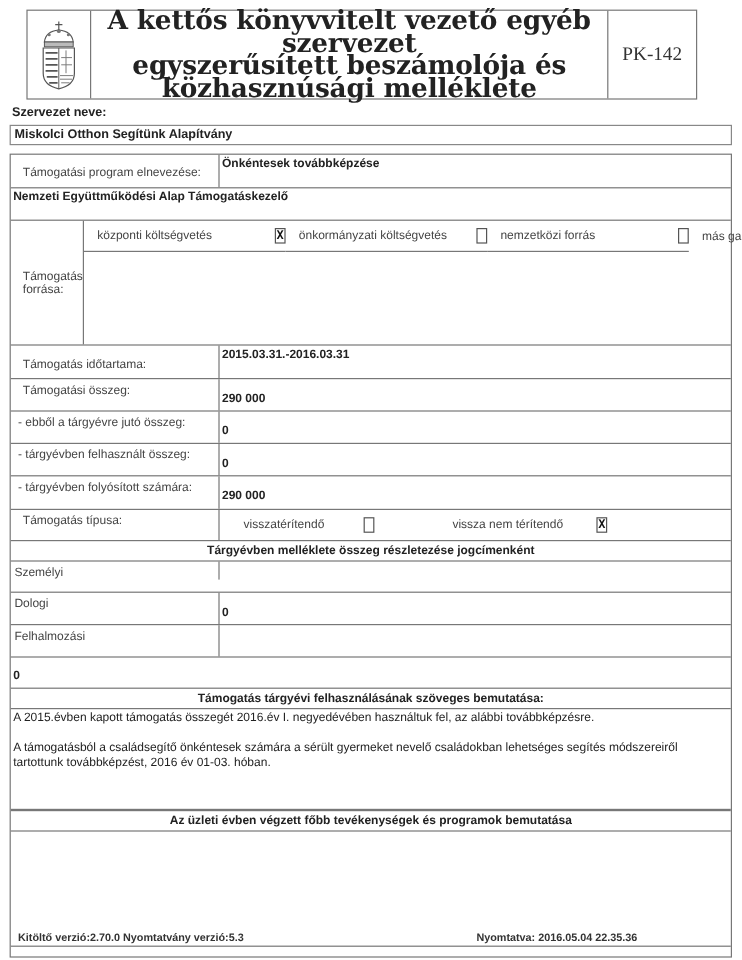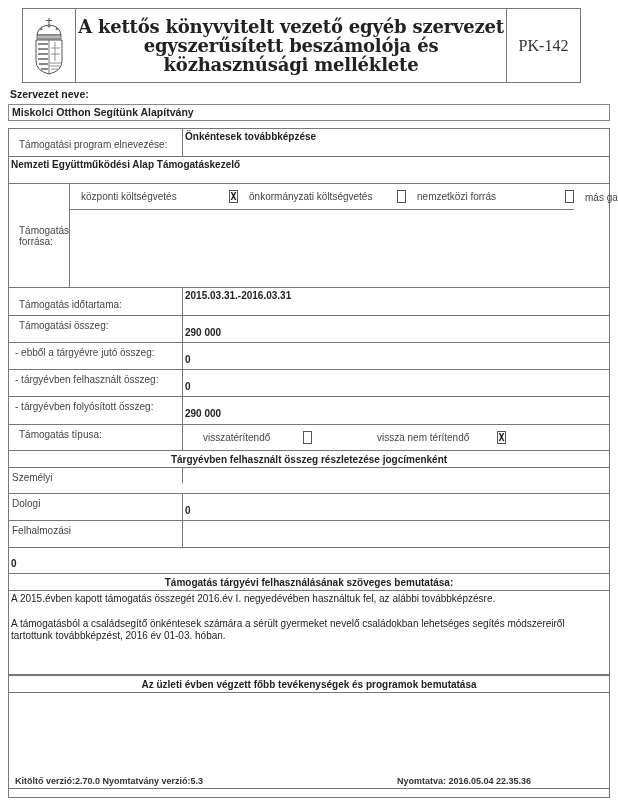--- a/index.html
+++ b/index.html
@@ -2,21 +2,21 @@
 <html><head>
 <meta charset="utf-8">
 <style>
   * { box-sizing: border-box; margin: 0; padding: 0; }
   html, body { width: 618px; height: 800px; background: #ffffff; overflow: hidden; }
   body { position: relative; font-family: "Liberation Sans", "DejaVu Sans", sans-serif; color: #222; }
 
   
   .hdr { position: absolute; left: 22px; top: 8px; width: 559px; height: 75px; border: 1px solid #777; display: flex; }
   .hdr-logo { width: 53px; border-right: 1px solid #777; display: flex; align-items: center; justify-content: center; }
-  .hdr-title { flex: 1; border-right: 1px solid #777; display: flex; flex-direction: column; align-items: center; justify-content: center; font-family: "DejaVu Serif", "Liberation Serif", serif; font-weight: bold; font-size: 18px; line-height: 19px; color: #222; text-align: center; letter-spacing: -0.2px; }
+  .hdr-title { flex: 1; border-right: 1px solid #777; display: flex; flex-direction: column; align-items: center; justify-content: center; font-family: "DejaVu Serif", "Liberation Serif", serif; font-weight: bold; font-size: 22px; line-height: 19px; color: #222; text-align: center; letter-spacing: -0.2px; }
   .hdr-code { width: 73px; display: flex; align-items: center; justify-content: center; font-family: "Liberation Serif", "DejaVu Serif", serif; font-size: 16px; color: #333; }
 
   .lbl-org { position: absolute; left: 10px; top: 88px; font-size: 10.5px; font-weight: bold; color: #222; }
   .org-box { position: absolute; left: 8px; top: 104px; width: 602px; height: 17px; border: 1px solid #888; font-size: 10.5px; font-weight: bold; padding: 1px 3px; color: #222; }
 
   
   .tbl { position: absolute; left: 8px; top: 128px; width: 602px; border: 1px solid #777; }
   .row { display: flex; border-bottom: 1px solid #777; }
   .row:last-child { border-bottom: none; }
   .lc { width: 174px; border-right: 1px solid #777; font-size: 10px; color: #444; display: flex; align-items: center; padding-left: 10px; }
@@ -133,37 +133,37 @@
     <div class="lc sub" style="align-items:flex-start;padding-top:4px;">- ebből a tárgyévre jutó összeg:</div>
     <div class="rc mid">0</div>
   </div>
 
   <div class="row" style="height:27px;">
     <div class="lc sub" style="align-items:flex-start;padding-top:4px;">- tárgyévben felhasznált összeg:</div>
     <div class="rc mid">0</div>
   </div>
 
   <div class="row" style="height:28px;">
-    <div class="lc sub" style="align-items:flex-start;padding-top:4px;">- tárgyévben folyósított összeg:</div>
+    <div class="lc sub" style="align-items:flex-start;padding-top:4px;">- tárgyévben folyósított számára:</div>
     <div class="rc mid">290 000</div>
   </div>
 
   <div class="row" style="height:26px;">
     <div class="lc" style="align-items:flex-start;padding-top:4px;">Támogatás típusa:</div>
     <div class="type-wrap">
       <span class="type-a">visszatérítendő</span>
       <span class="cb"></span>
       <span class="type-gap"></span>
       <span class="type-b">vissza nem térítendő</span>
       <span class="cb">X</span>
     </div>
   </div>
 
   <div class="row" style="display:block;border-bottom:1px solid #777;">
-    <div class="section-h" style="border-bottom:none;">Tárgyévben felhasznált összeg részletezése jogcímenként</div>
+    <div class="section-h" style="border-bottom:none;">Tárgyévben melléklete összeg részletezése jogcímenként</div>
   </div>
 
   <div class="row" style="height:26px;flex-direction:column;">
     <div class="lc" style="align-items:flex-start;padding-top:4px;padding-left:3px;">Személyi</div>
     <div class="rc mid"></div>
   </div>
   <div class="row" style="height:27px;">
     <div class="lc" style="align-items:flex-start;padding-top:4px;padding-left:3px;">Dologi</div>
     <div class="rc mid">0</div>
   </div>

